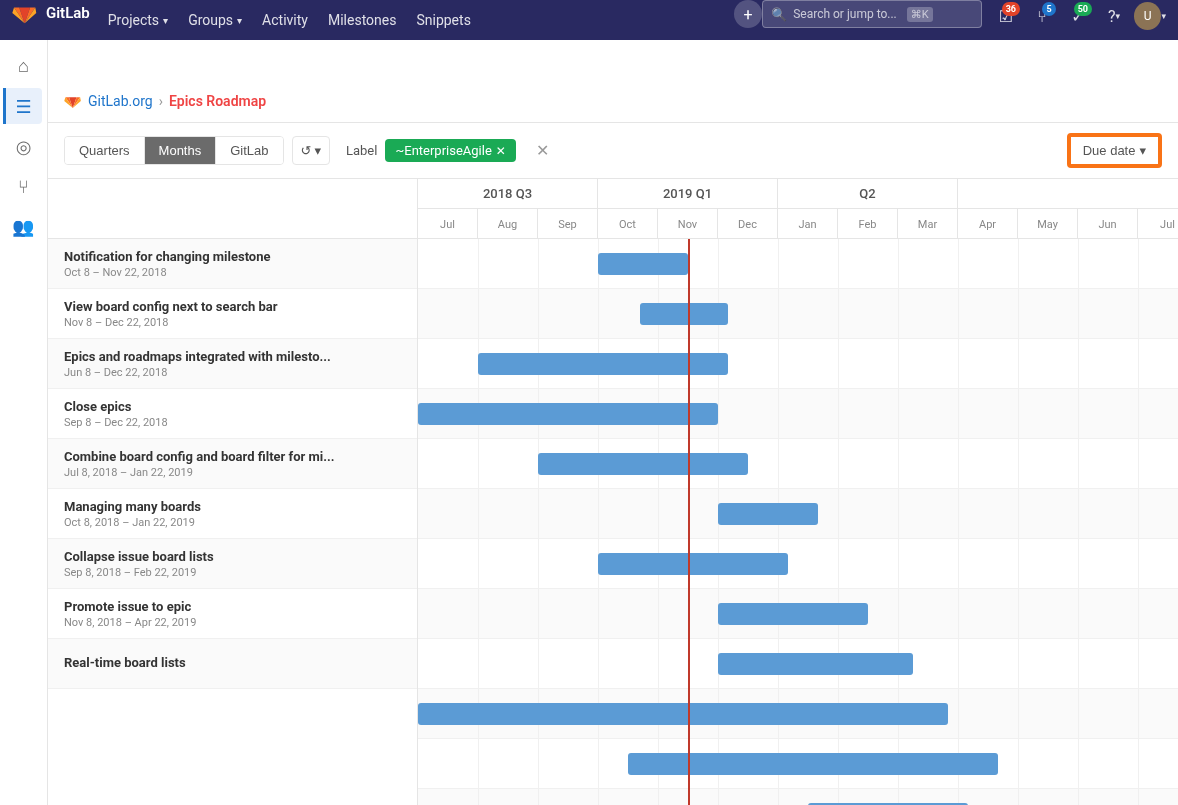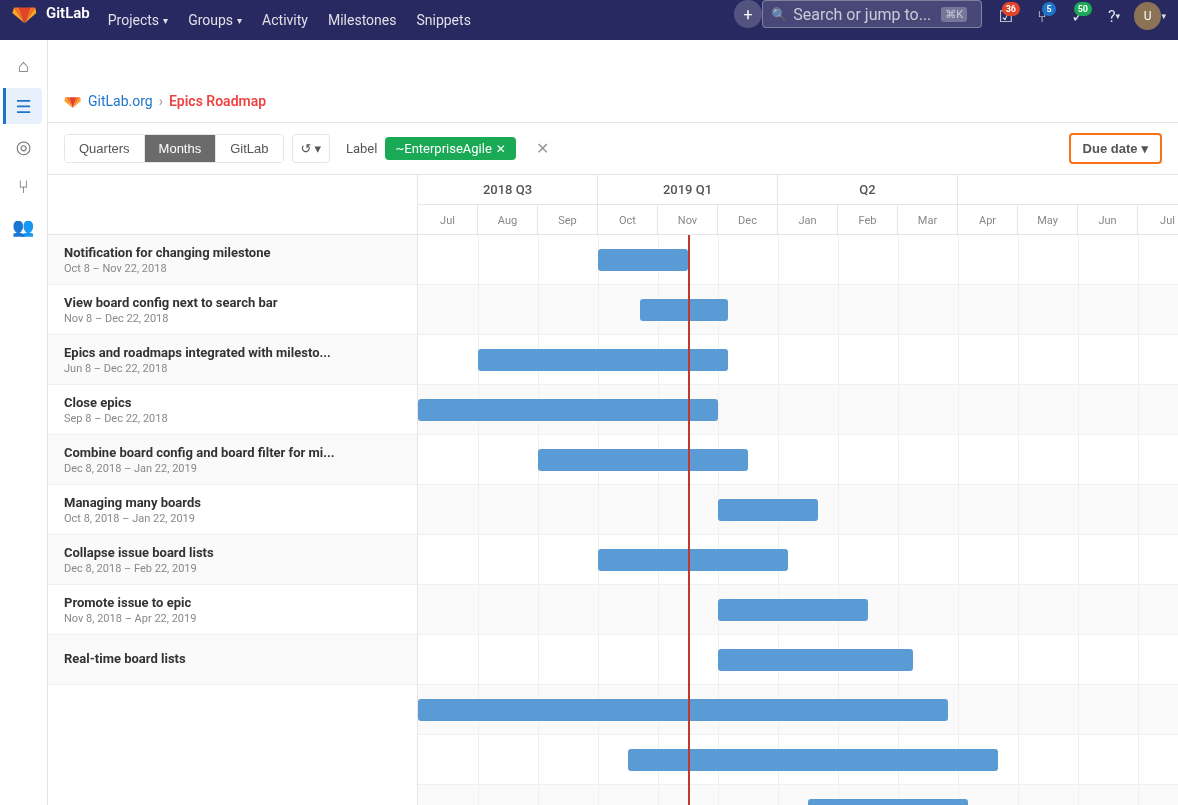--- a/index.html
+++ b/index.html
@@ -203,27 +203,27 @@
     }
     .tag-close { cursor: pointer; font-size: 12px; }
     .filter-clear {
       padding: 6px 8px;
       font-size: 16px; color: #999;
       cursor: pointer; margin-left: 4px;
     }
     .toolbar-spacer { flex: 1; }
     .due-date-btn {
       padding: 6px 12px;
-      border: 2px solid #f97316;
+      border: 4px solid #f97316;
       border-radius: 4px;
       background: #fff;
       cursor: pointer;
       font-size: 13px;
       color: #555;
-      display: flex; align-items: center; gap: 4px; font-weight: bold;
+      display: flex; align-items: center; gap: 4px;
     }
 
     
     .roadmap-container {
       display: flex;
       flex: 1;
       overflow: hidden;
       position: relative;
     }
 
@@ -374,21 +374,21 @@
   <div class="nav-item">
     <span>Snippets</span>
   </div>
 
   <div class="nav-spacer"></div>
 
   <div class="nav-add-btn">+</div>
 
   <div class="nav-search">
     <span>🔍</span>
-    <span style="font-size:16px;">Search or jump to...</span>
+    <span style="font-size:12px;">Search or jump to...</span>
     <span style="margin-left:4px;font-size:11px;background:rgba(255,255,255,0.25);padding:1px 4px;border-radius:3px;color:rgba(255,255,255,0.6);">⌘K</span>
   </div>
 
   <div class="nav-icons">
     <div class="nav-icon-btn">
       ☑
       <span class="nav-badge">36</span>
     </div>
     <div class="nav-icon-btn">
       ⑂
@@ -471,29 +471,29 @@
           <div class="roadmap-row">
             <div class="roadmap-row-title">Epics and roadmaps integrated with milesto...</div>
             <div class="roadmap-row-dates">Jun 8 – Dec 22, 2018</div>
           </div>
           <div class="roadmap-row">
             <div class="roadmap-row-title">Close epics</div>
             <div class="roadmap-row-dates">Sep 8 – Dec 22, 2018</div>
           </div>
           <div class="roadmap-row">
             <div class="roadmap-row-title">Combine board config and board filter for mi...</div>
-            <div class="roadmap-row-dates">Dec 8, 2018 – Jan 22, 2019</div>
+            <div class="roadmap-row-dates">Jul 8, 2018 – Jan 22, 2019</div>
           </div>
           <div class="roadmap-row">
             <div class="roadmap-row-title">Managing many boards</div>
             <div class="roadmap-row-dates">Oct 8, 2018 – Jan 22, 2019</div>
           </div>
           <div class="roadmap-row">
             <div class="roadmap-row-title">Collapse issue board lists</div>
-            <div class="roadmap-row-dates">Dec 8, 2018 – Feb 22, 2019</div>
+            <div class="roadmap-row-dates">Sep 8, 2018 – Feb 22, 2019</div>
           </div>
           <div class="roadmap-row">
             <div class="roadmap-row-title">Promote issue to epic</div>
             <div class="roadmap-row-dates">Nov 8, 2018 – Apr 22, 2019</div>
           </div>
           <div class="roadmap-row">
             <div class="roadmap-row-title">Real-time board lists</div>
             <div class="roadmap-row-dates"></div>
           </div>
         </div>

